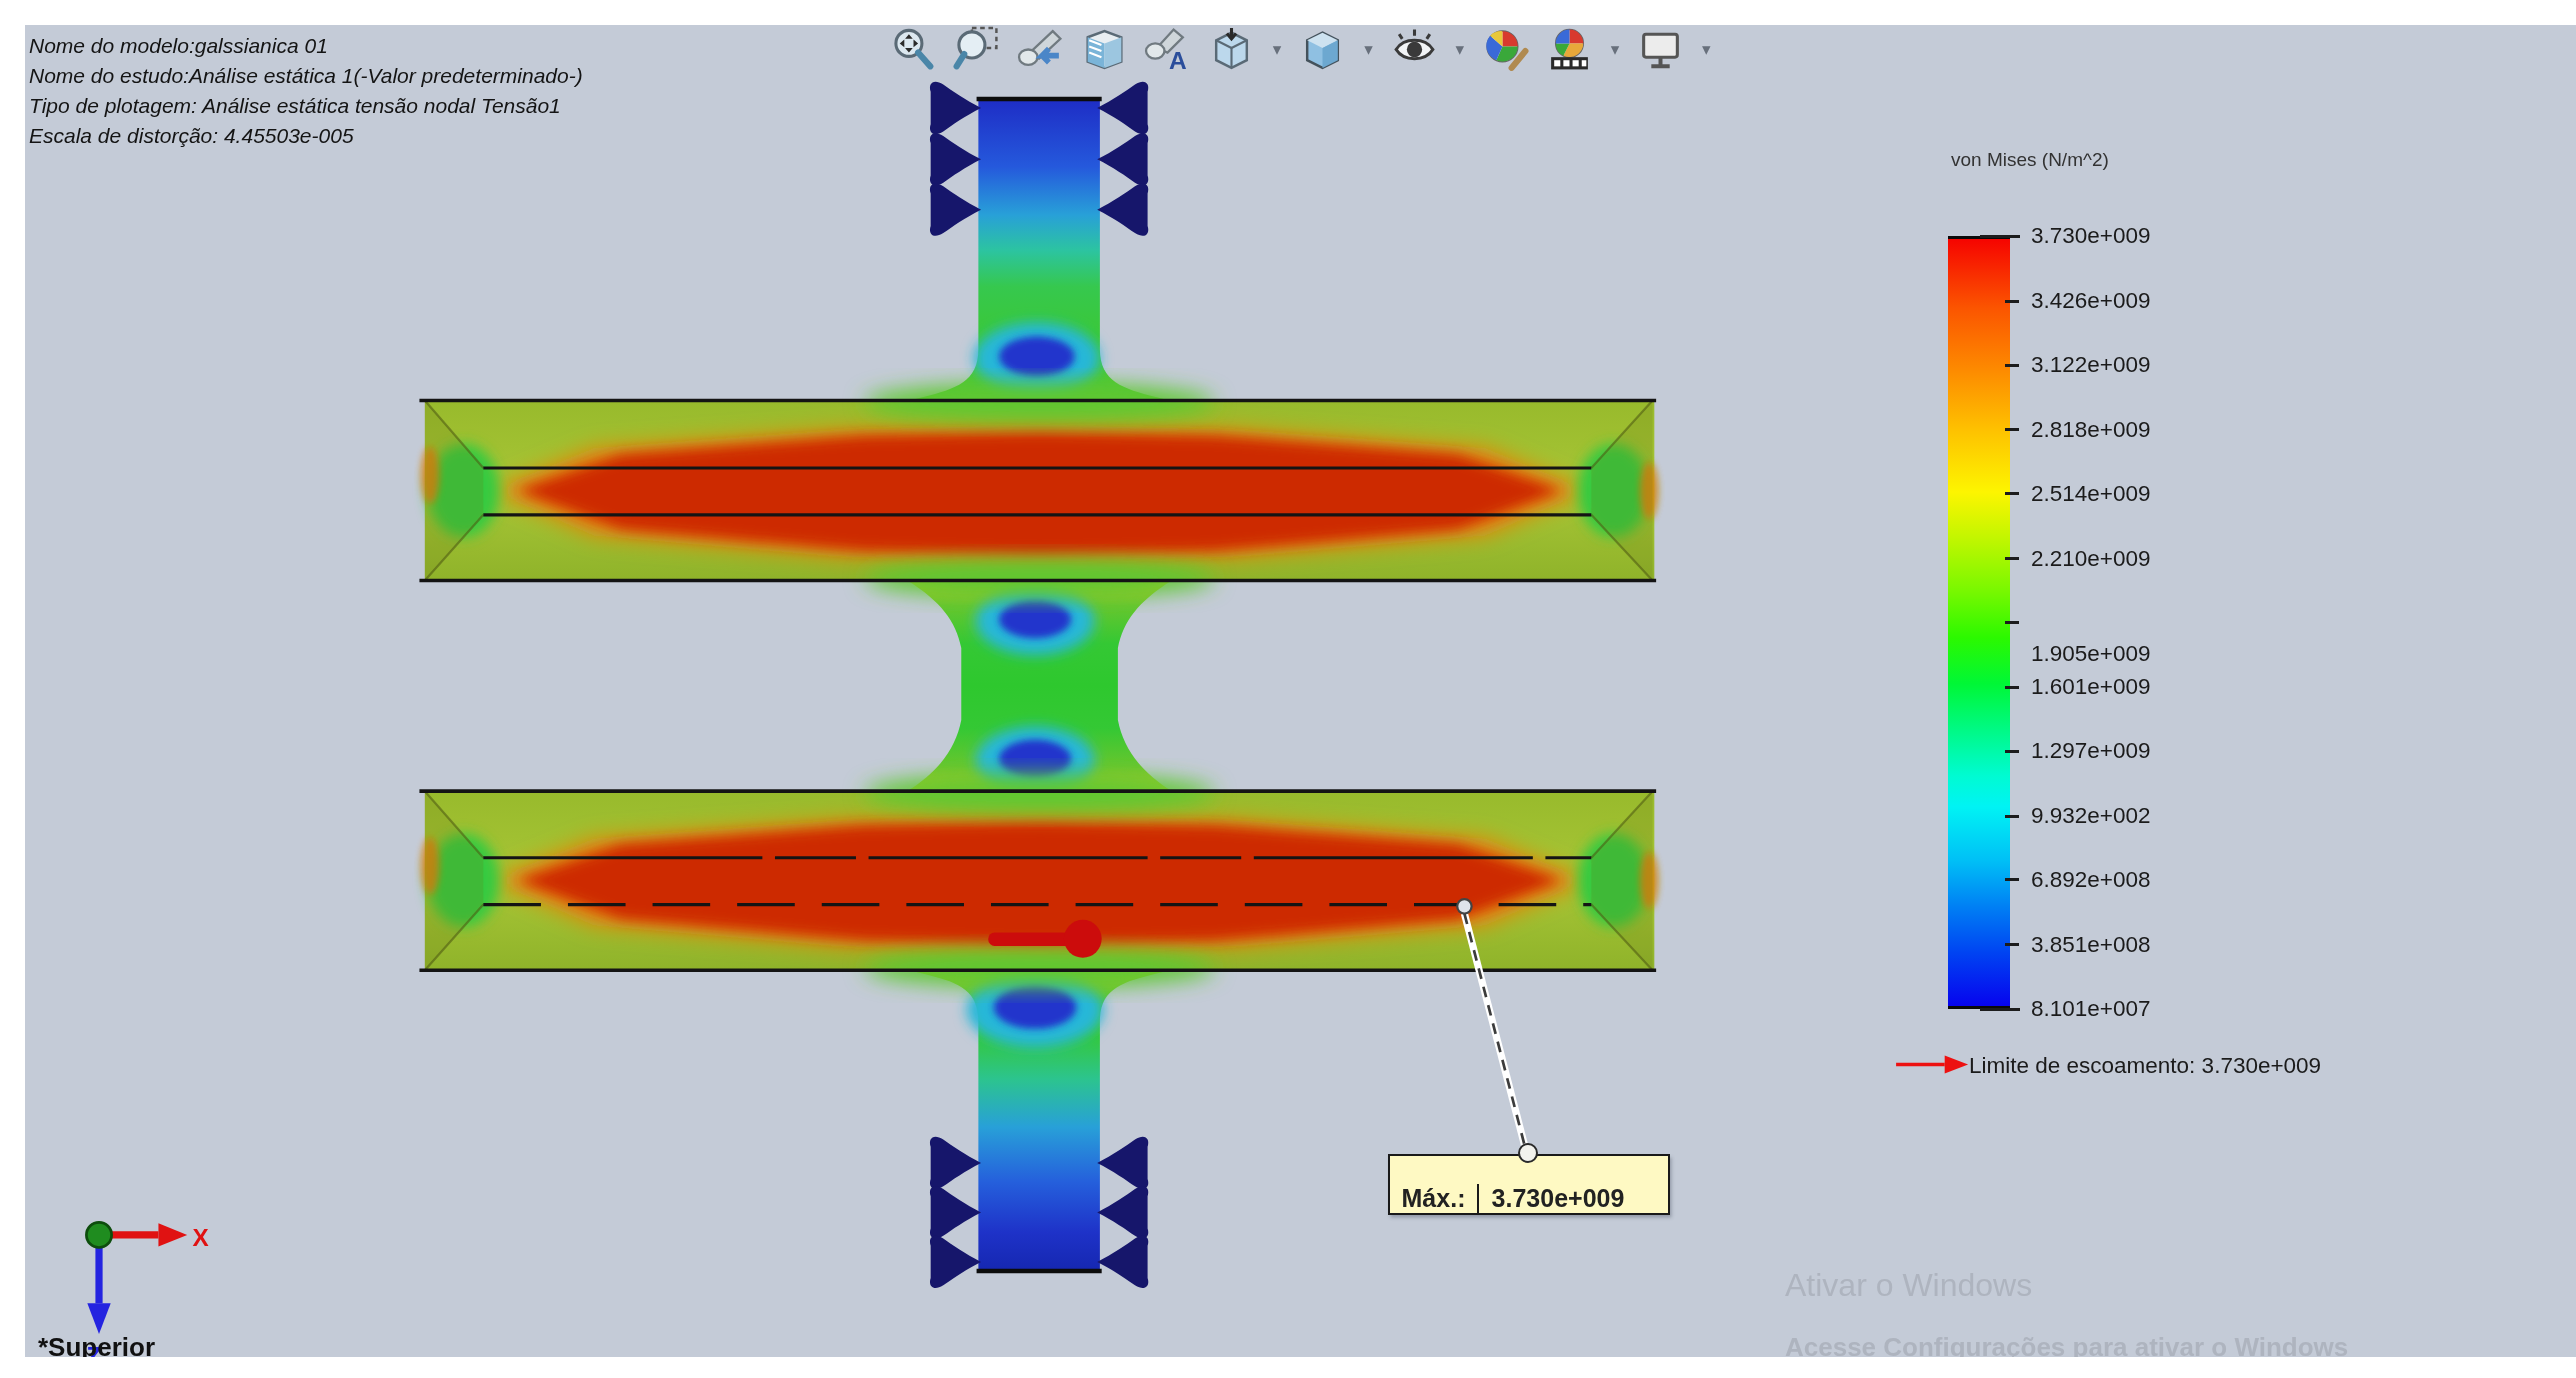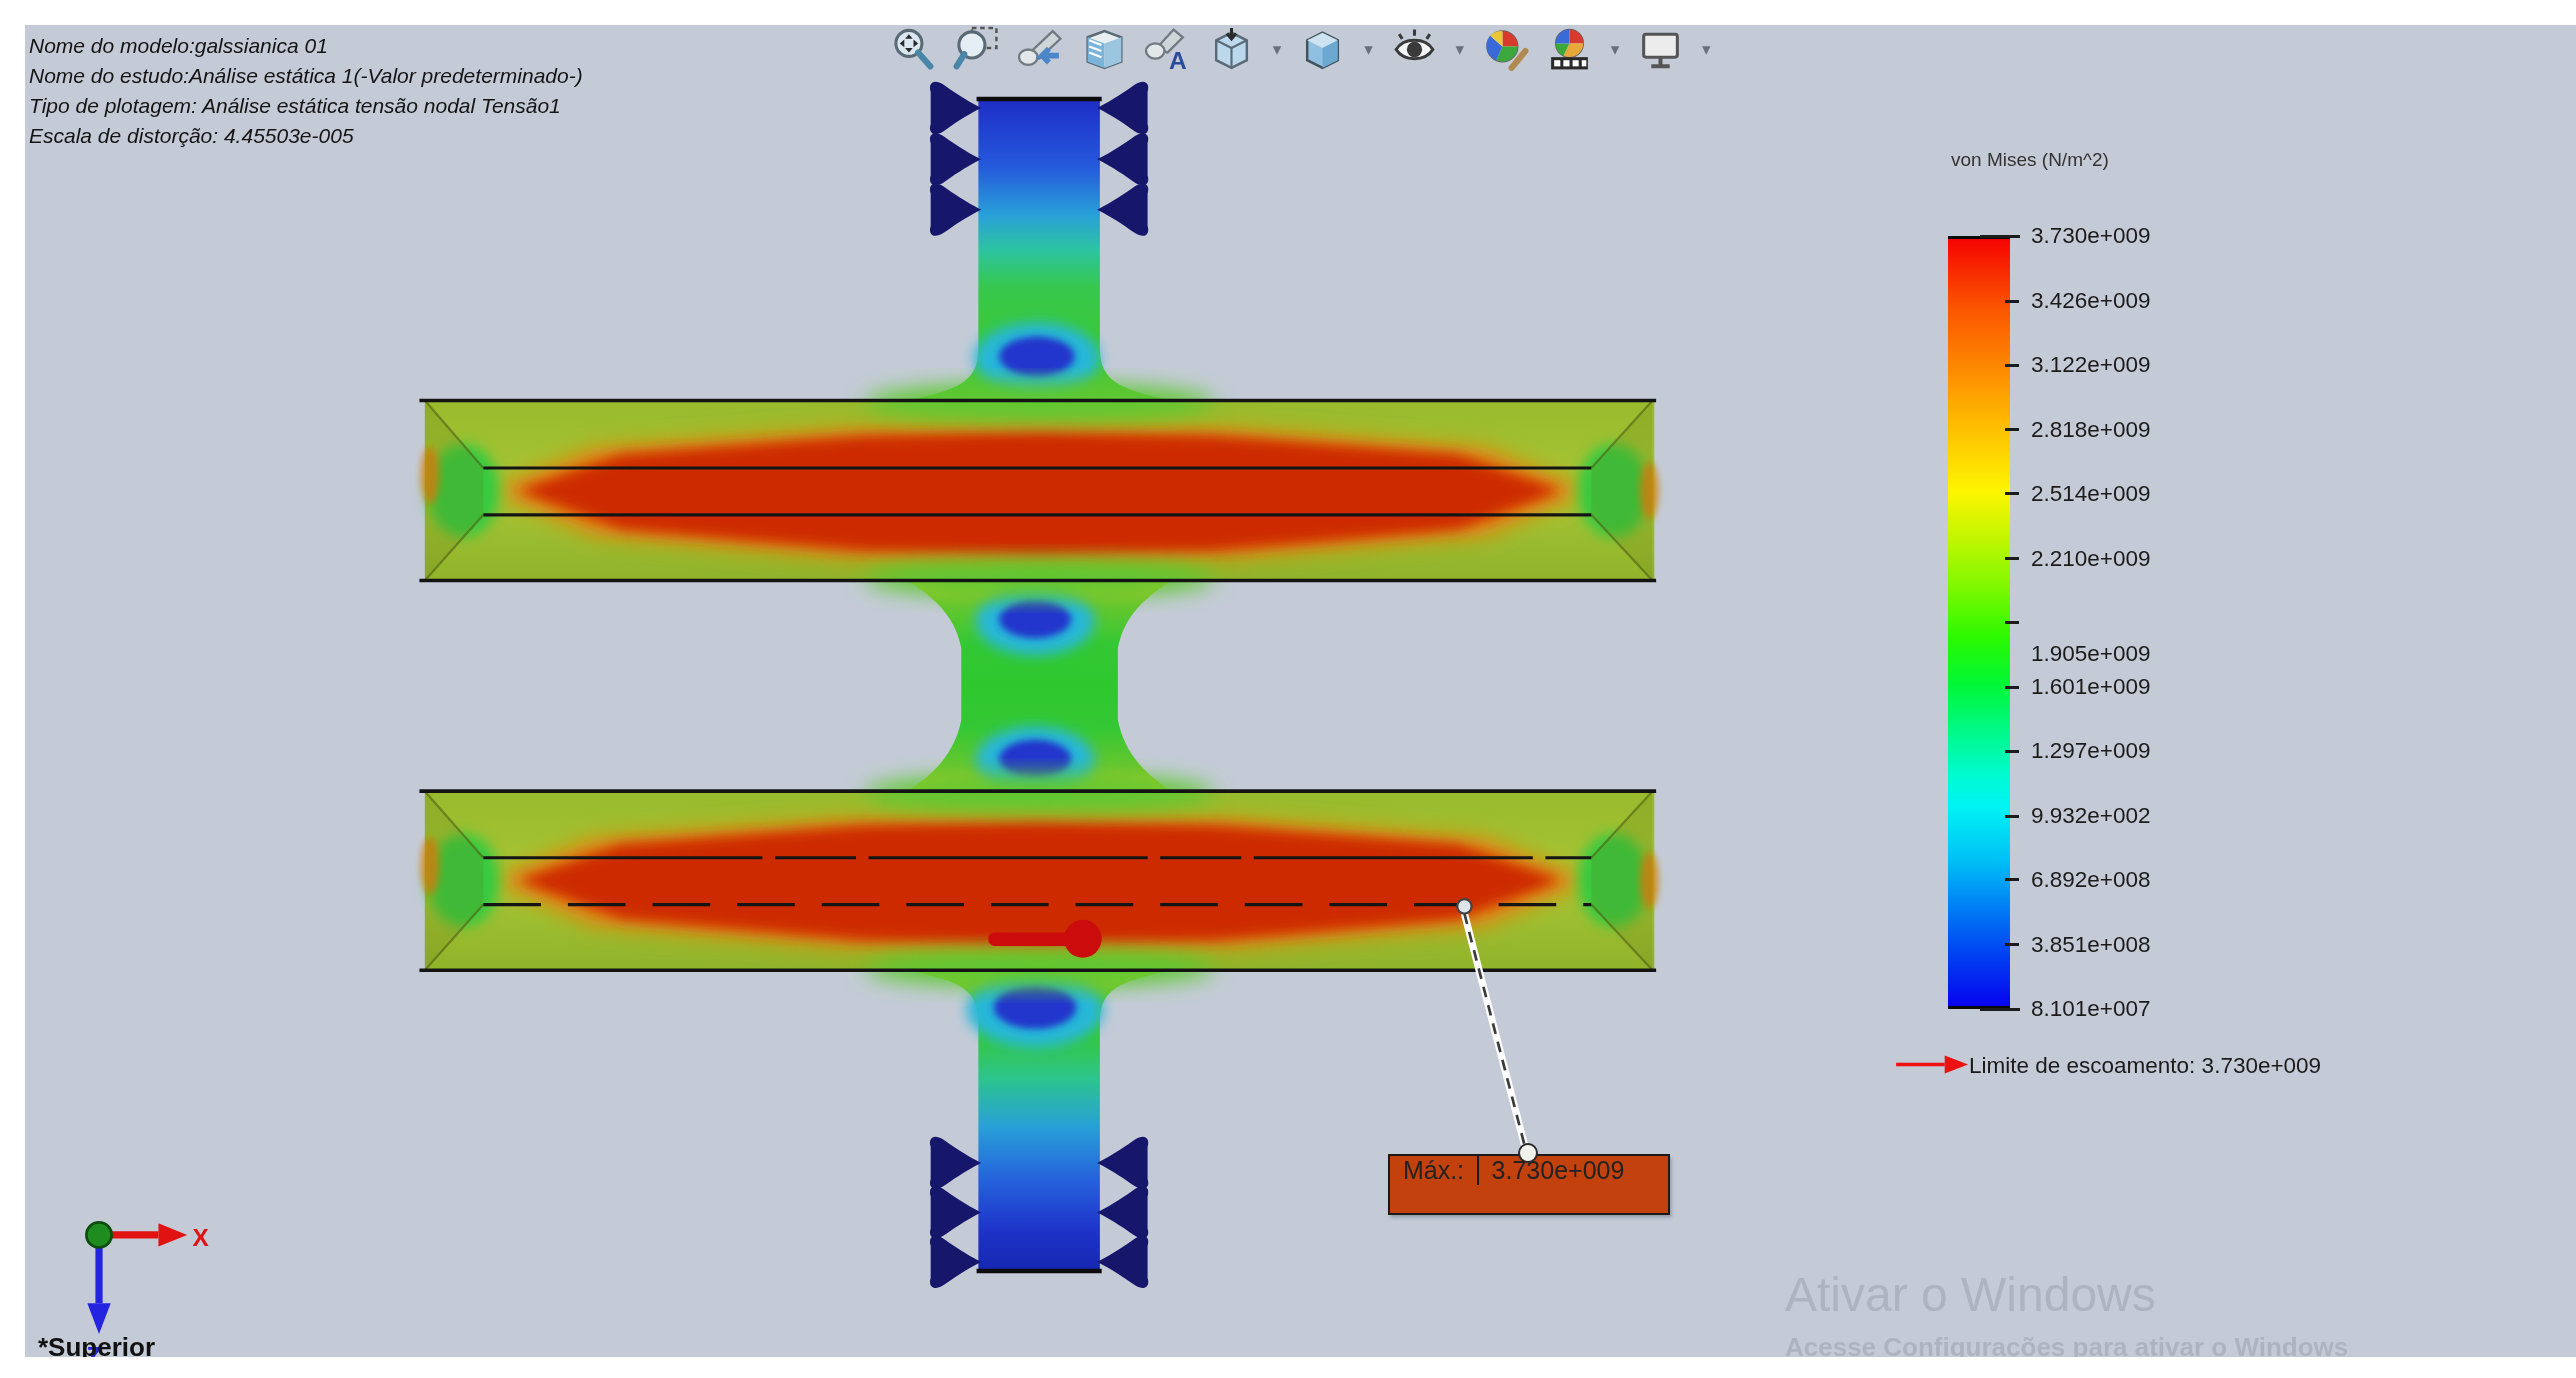--- a/index.html
+++ b/index.html
@@ -38,31 +38,31 @@
       #00fbd2 70%, #00f3f4 74%, #00c0f6 81%, #0080f4 87%, #0044f2 93%, #0704ee 100%);}
   .legend-tick{position:absolute;width:13.5px;height:2.7px;background:#1c1c1c;left:2005px;z-index:10;}
   .legend-tick.long{left:1980px;width:40px;}
   .legend-label{position:absolute;left:2031px;width:180px;height:27px;line-height:27px;
     font-size:22.5px;color:#1b1b1b;z-index:10;}
   .yield-row-text{position:absolute;left:1969px;top:1053px;font-size:22.5px;color:#1b1b1b;z-index:10;}
   .yield-arrow{position:absolute;left:1896px;top:1051px;z-index:10;}
 
   
   .callout{position:absolute;left:1388px;top:1154px;width:282px;height:61px;z-index:40;
-    background:#c2410c;border:2.7px solid #1a1a1a;box-sizing:border-box;display:flex;align-items:flex-start;
-    box-shadow:1.8px 2.7px 3.6px rgba(80,88,104,0.45);}
+    background:#fef9c3;border:2.7px solid #1a1a1a;box-sizing:border-box;display:flex;align-items:flex-end;
+    box-shadow:1.8px 2.7px 3.6px rgba(80,88,104,0.45);font-weight:bold;}
   .callout .cell-label{width:87px;border-right:2.7px solid #1a1a1a;display:flex;align-items:center;justify-content:center;
     font-size:25px;color:#222;}
   .callout .cell-value{flex:1;display:flex;align-items:center;padding-left:12.6px;font-size:25px;color:#222;}
   .callout-node{position:absolute;left:1518px;top:1143px;width:20px;height:20px;border-radius:50%;
     background:#f2f2ed;border:2.7px solid #2a2a2a;box-sizing:border-box;z-index:41;}
 
   
   .view-label{position:absolute;left:38px;top:1332px;font-size:26px;font-weight:bold;color:#111;z-index:10;}
-  .watermark1{position:absolute;left:1785px;top:1267px;font-size:48px;color:#aeb4bf;z-index:5;}
+  .watermark1{position:absolute;left:1785px;top:1267px;font-size:32px;color:#aeb4bf;z-index:5;}
   .watermark2{position:absolute;left:1785px;top:1332px;font-size:26px;color:#aeb4bf;z-index:5;font-weight:bold;}
 </style>
 </head>
 <body>
 
 <div id="app">
 
   <div class="viewport"></div>
 
   <svg id="scene" width="2576" height="1378" viewBox="0 0 2862 1531">

